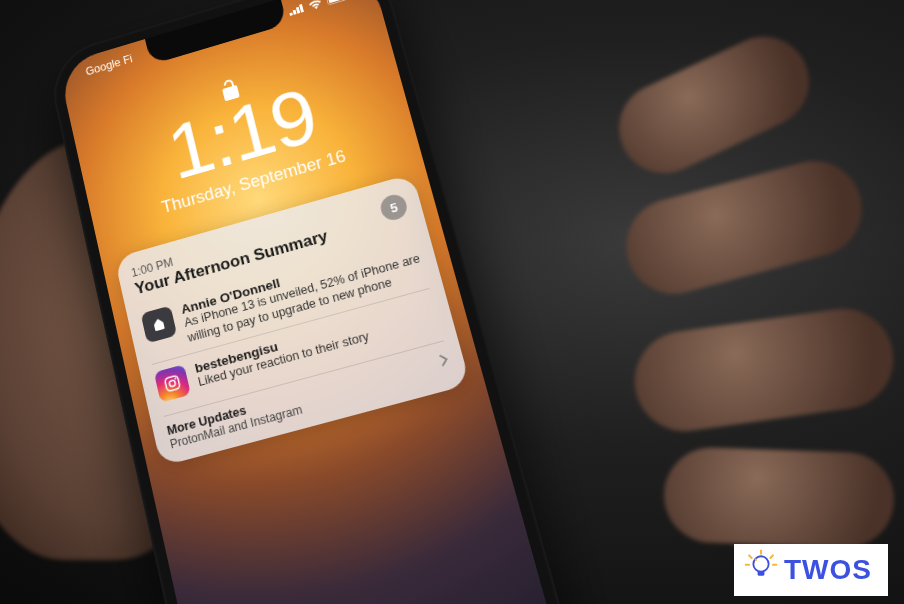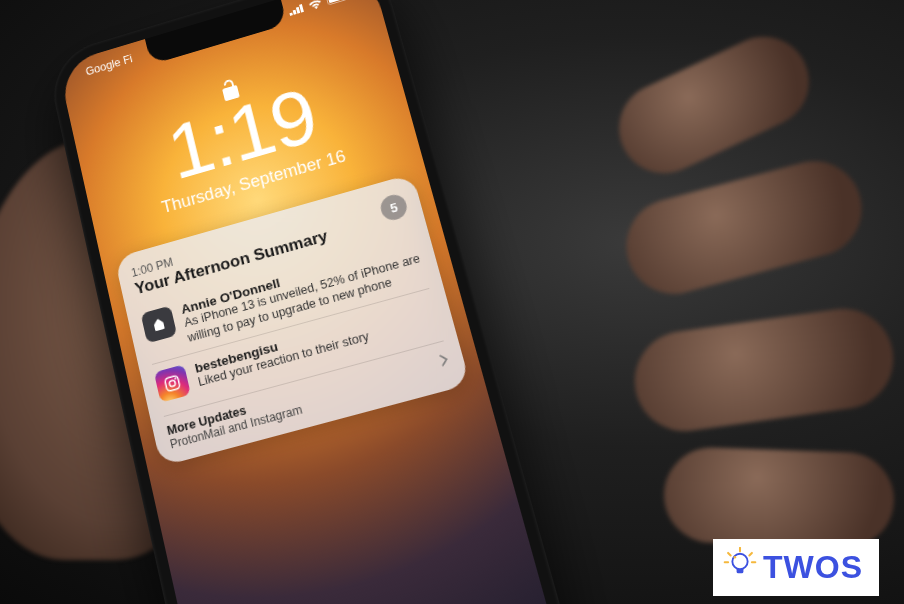--- a/index.html
+++ b/index.html
@@ -130,27 +130,27 @@
   .notif-sender { font-size: 13.5px; font-weight: 600; }
   .notif-text { font-size: 12.5px; color: #333; line-height: 1.25; }
   .more-line { margin-top: 6px; padding-top: 8px; border-top: 0.5px solid rgba(0,0,0,0.12); }
   .more-title { font-size: 12.5px; font-weight: 600; }
   .more-text { font-size: 12px; color: #444; }
   .more-chevron { float:right; color:#777; margin-top:2px; }
 
   
   .watermark {
     position: absolute;
-    right: 25px; bottom: 8px;
+    right: 16px; bottom: 8px;
     background: #fff;
     color: #3c51e0;
     font-weight: 800;
     font-family: Arial, sans-serif;
     padding: 10px 16px 10px 50px;
-    font-size: 32px;
+    font-size: 28px;
     letter-spacing: 1px;
     display: flex; align-items: center;
   }
   .watermark .bulb {
     position: absolute; left: 10px; top: 50%; transform: translateY(-50%);
   }
 </style>
 </head>
 <body>
 

